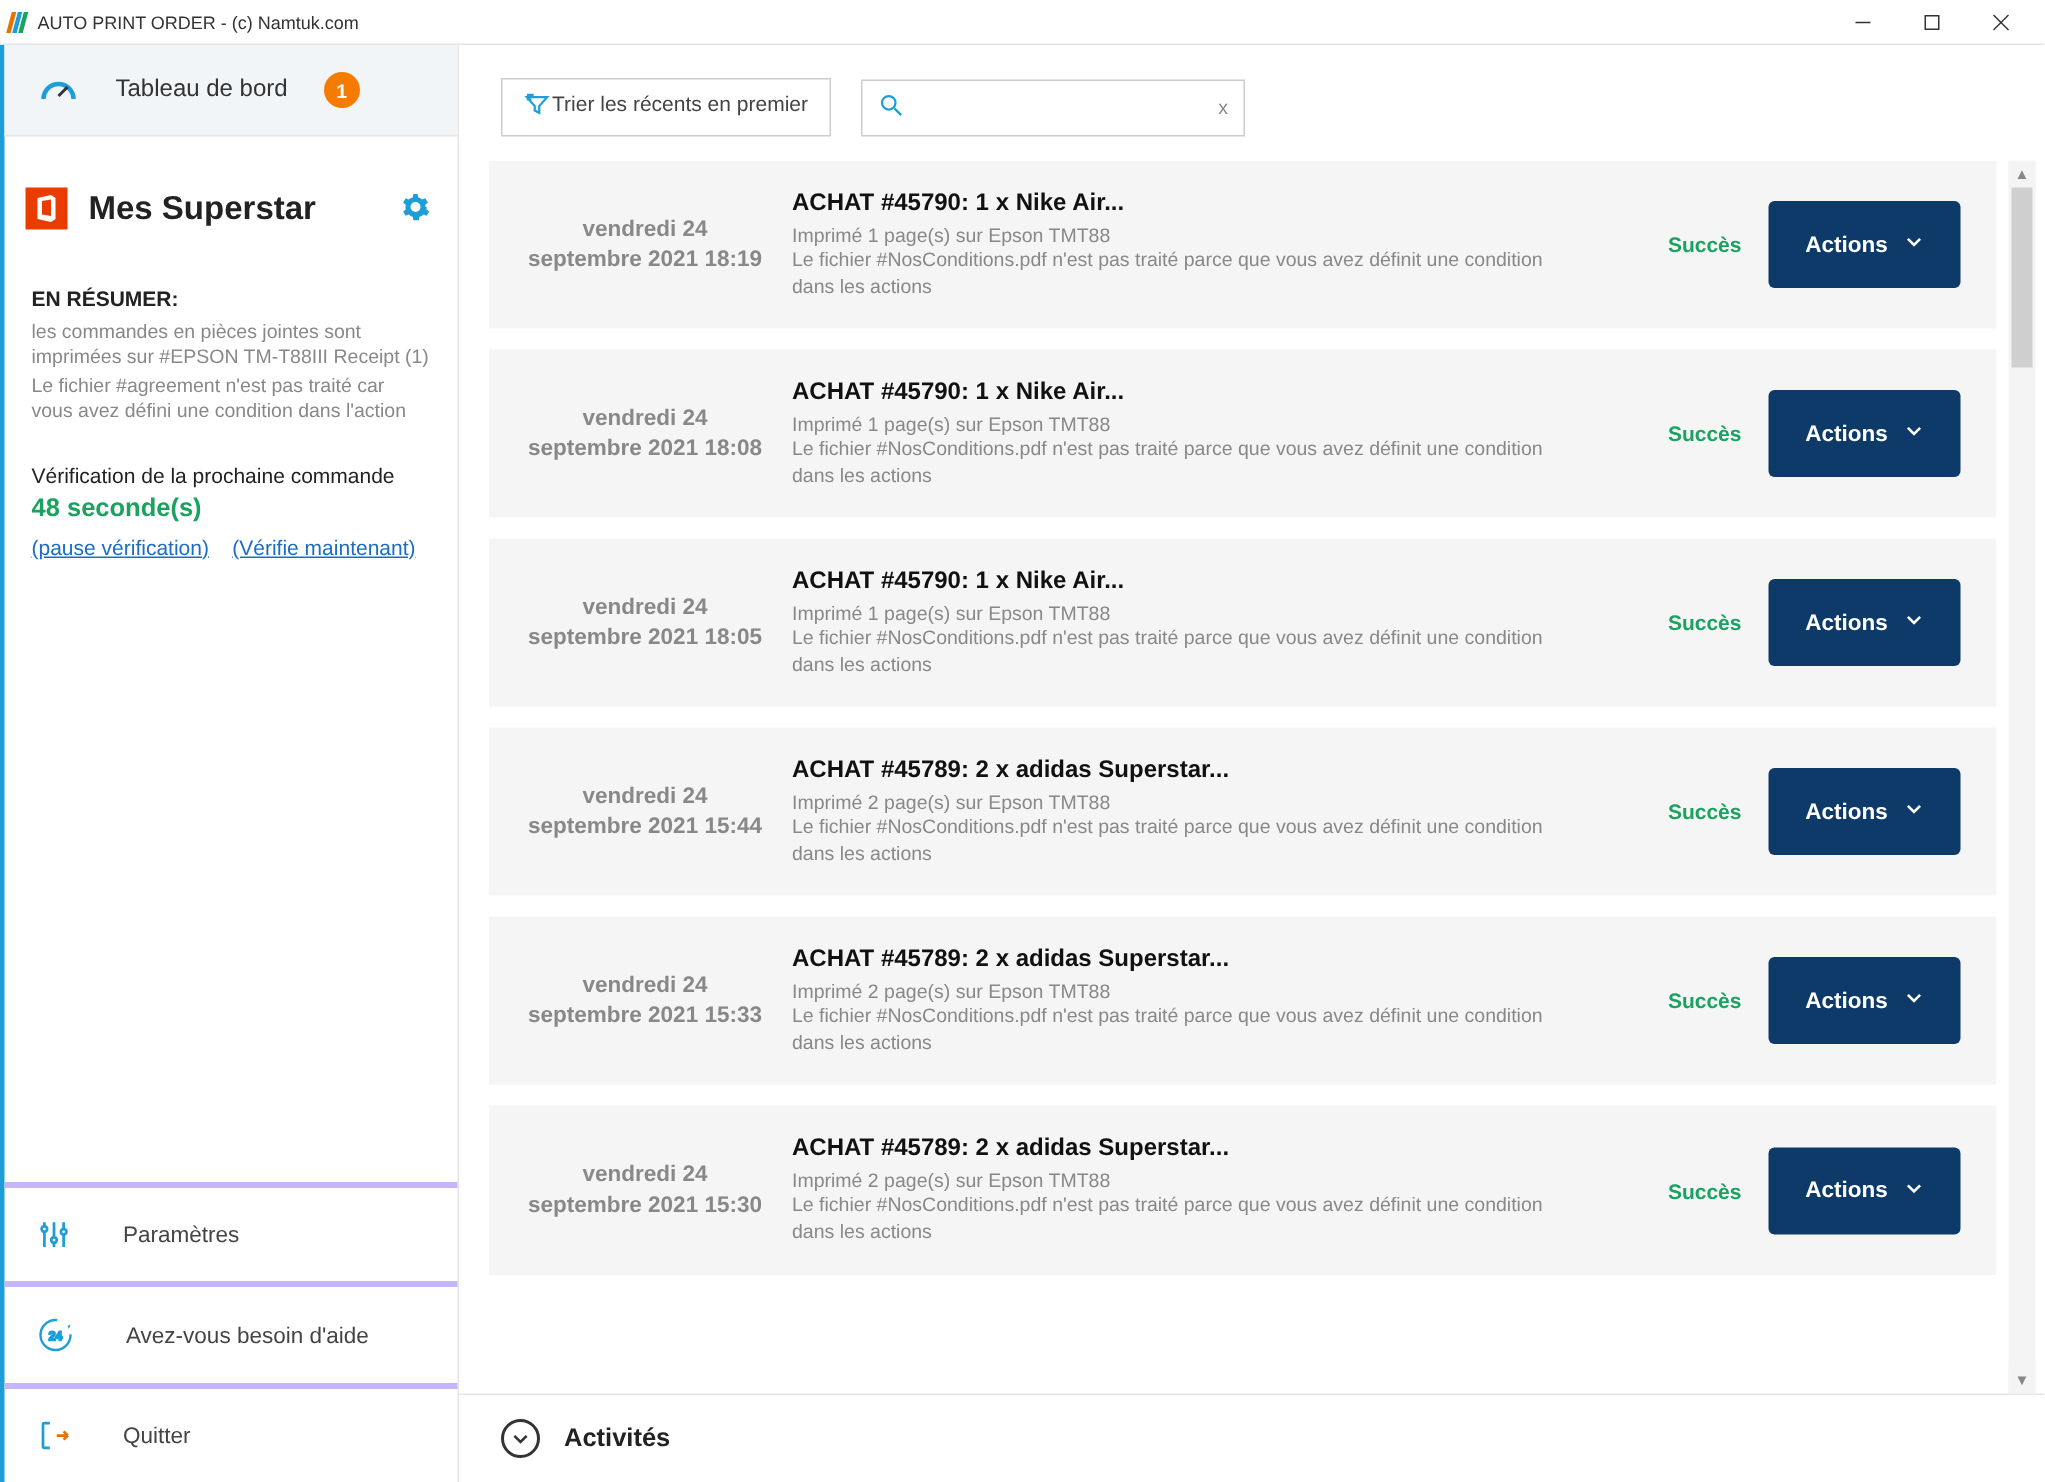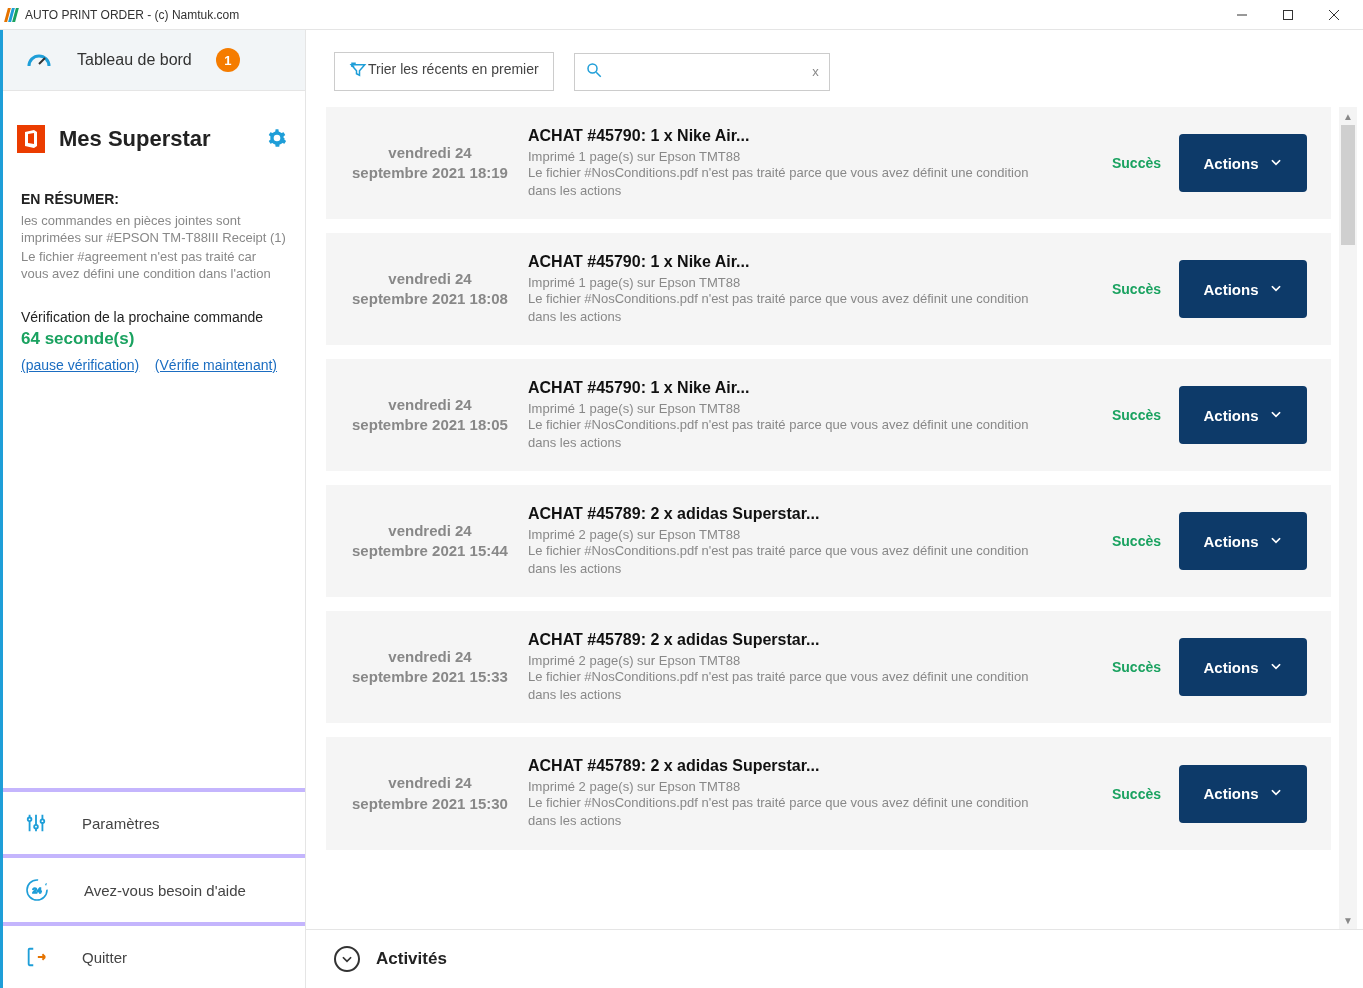--- a/index.html
+++ b/index.html
@@ -269,21 +269,21 @@
     </div>
 
     <div class="sb-summary">
       <div class="label">EN RÉSUMER:</div>
       <p>les commandes en pièces jointes sont imprimées sur #EPSON TM-T88III Receipt (1)</p>
       <p>Le fichier #agreement n'est pas traité car vous avez défini une condition dans l'action</p>
     </div>
 
     <div class="sb-verify">
       <div class="vtitle">Vérification de la prochaine commande</div>
-      <div class="seconds">64 seconde(s)</div>
+      <div class="seconds">48 seconde(s)</div>
       <div class="links">
         <a>(pause vérification)</a>
         &nbsp;&nbsp;
         <a>(Vérifie maintenant)</a>
       </div>
     </div>
 
     <div class="sb-spacer"></div>
 
     <div class="sb-footer-item">

